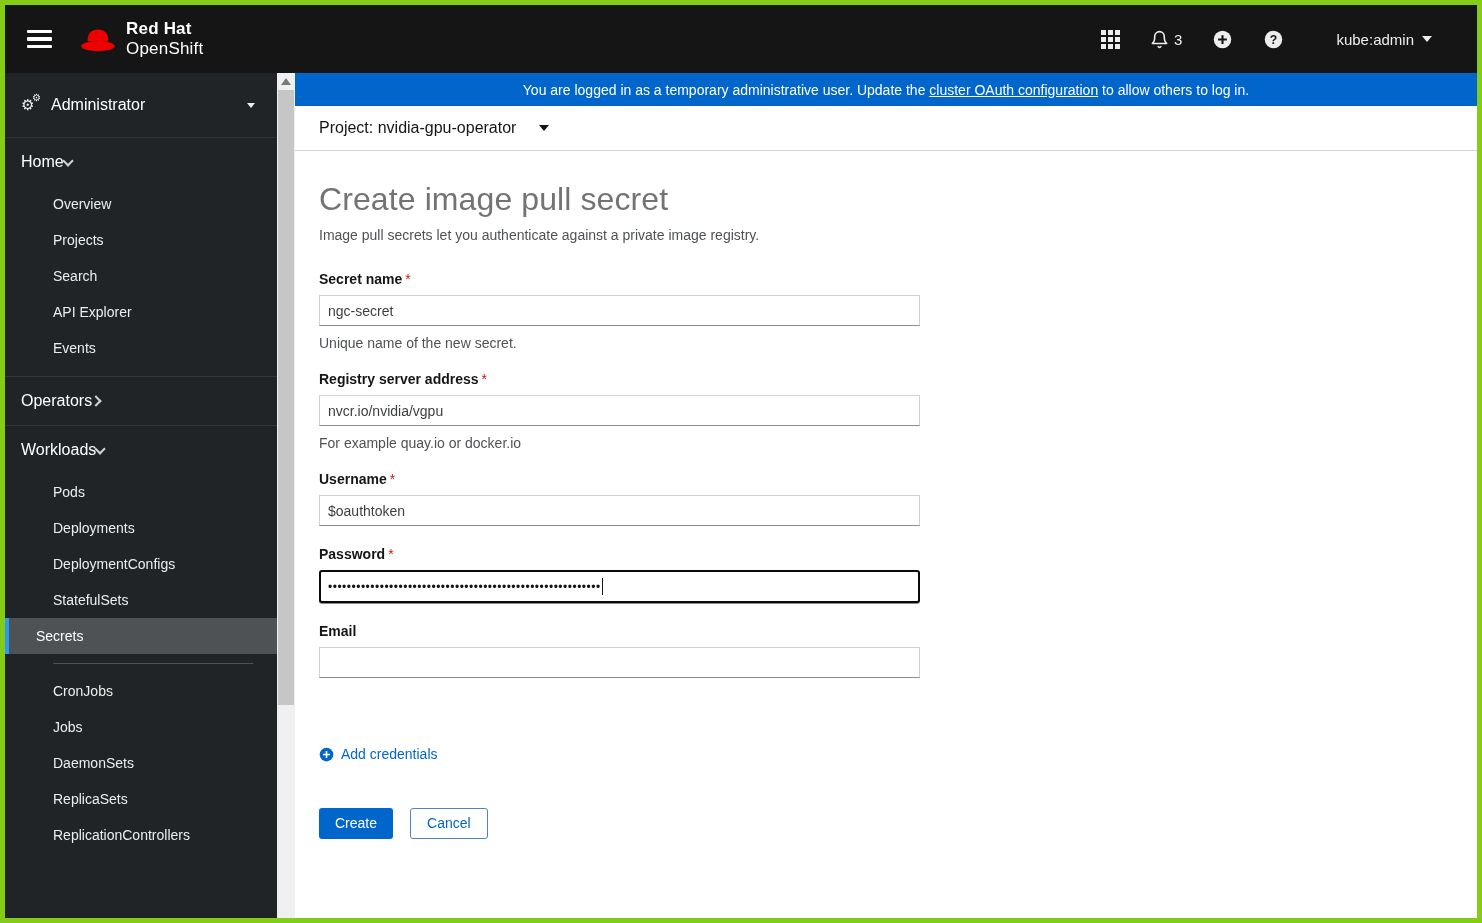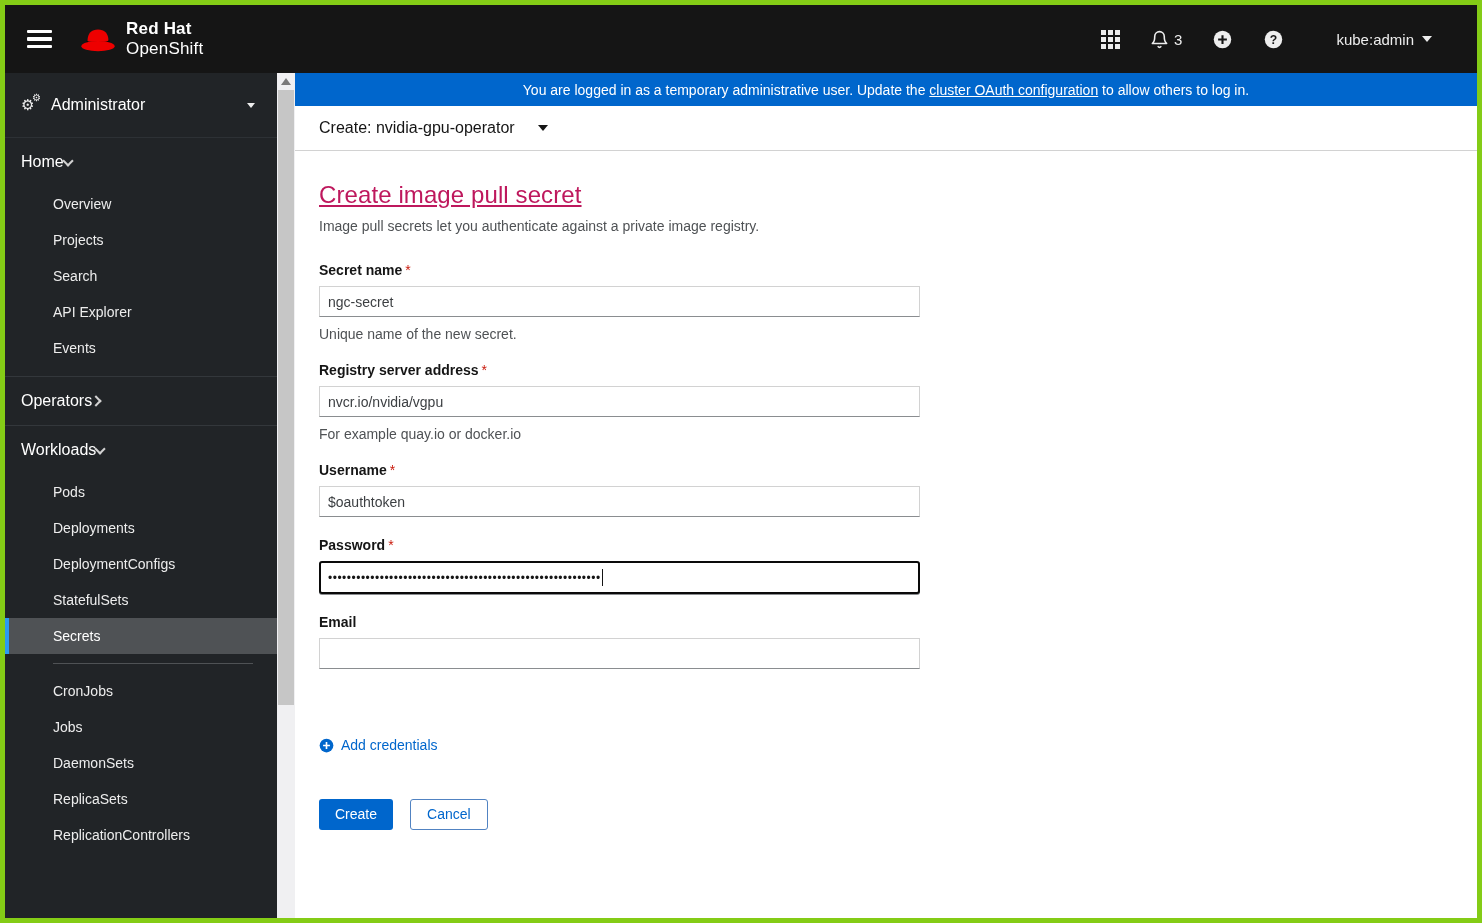--- a/index.html
+++ b/index.html
@@ -62,21 +62,21 @@
     padding: 15px 22px 15px 16px; font-size: 16px; color: #fff; cursor: pointer;
   }
   .chev { width: 8px; height: 8px; border-right: 2px solid #d2d2d2; border-bottom: 2px solid #d2d2d2; }
   .chev.down { transform: rotate(45deg); margin-top: -3px; }
   .chev.right { transform: rotate(-45deg); }
   .nav-items { padding-bottom: 10px; }
   .nav-sub {
     padding: 10px 16px 10px 48px; font-size: 14px; color: #ededed; cursor: pointer;
   }
   .nav-sub.current {
-    background: #4f5255; border-left: 4px solid #2b9af3; padding-left: 44px; color: #fff;
+    background: #4f5255; border-left: 4px solid #2b9af3; padding-left: 27px; color: #fff;
   }
   .nav-inset-divider { border: none; border-top: 1px solid #4f5255; margin: 9px 24px 9px 48px; }
 
   
   .scrollbar { width: 18px; flex: 0 0 18px; background: #f0f0f2; position: relative; }
   .scroll-up-arrow {
     position: absolute; top: 5px; left: 4px;
     width: 0; height: 0; border-left: 5px solid transparent; border-right: 5px solid transparent;
     border-bottom: 7px solid #7a7a7a;
   }
@@ -91,21 +91,21 @@
   .banner a { color: #fff; text-decoration: underline; cursor: pointer; }
   .project-bar {
     height: 45px; flex: 0 0 45px; display: flex; align-items: center;
     padding: 0 24px; border-bottom: 1px solid #d2d2d2;
   }
   .project-label { font-size: 16px; color: #151515; }
   .caret-down-k { width: 0; height: 0; border-left: 5px solid transparent;
     border-right: 5px solid transparent; border-top: 6px solid #151515; margin-left: 23px; cursor: pointer; }
 
   .content { flex: 1; padding: 30px 24px 0 24px; overflow: hidden; }
-  .page-title { font-size: 24px; font-weight: 400; color: #be185d; letter-spacing: 0.1px; text-decoration: underline; }
+  .page-title { font-size: 32px; font-weight: 400; color: #737373; letter-spacing: 0.1px; }
   .page-subtitle { font-size: 14px; color: #4f5255; margin-top: 9px; margin-bottom: 28px; }
 
   .form { width: 601px; }
   .form-group { margin-bottom: 20px; }
   .field-label { font-size: 14px; font-weight: 700; color: #151515; margin-bottom: 8px; }
   .req { color: #c9190b; margin-left: 3px; font-weight: 400; }
   .text-input {
     width: 100%; height: 31px; font-size: 14px; color: #3c3f42; padding: 8px 8px;
     font-family: "Liberation Sans", sans-serif;
     border: 1px solid #d2d2d2; border-bottom-color: #8a8d90; background: #fff; outline: none;
@@ -267,21 +267,21 @@
       <div class="scroll-up-arrow"></div>
       <div class="scroll-thumb"></div>
     </div>
 
     <main class="main">
       <div class="banner">
         <span><span>You are logged in as a temporary administrative user. Update the </span><a>cluster OAuth configuration</a><span> to allow others to log in.</span></span>
       </div>
 
       <div class="project-bar">
-        <span class="project-label">Create: nvidia-gpu-operator</span>
+        <span class="project-label">Project: nvidia-gpu-operator</span>
         <span class="caret-down-k"></span>
       </div>
 
       <div class="content">
         <h1 class="page-title">Create image pull secret</h1>
         <div class="page-subtitle">Image pull secrets let you authenticate against a private image registry.</div>
 
         <div class="form">
 
           <div class="form-group">

